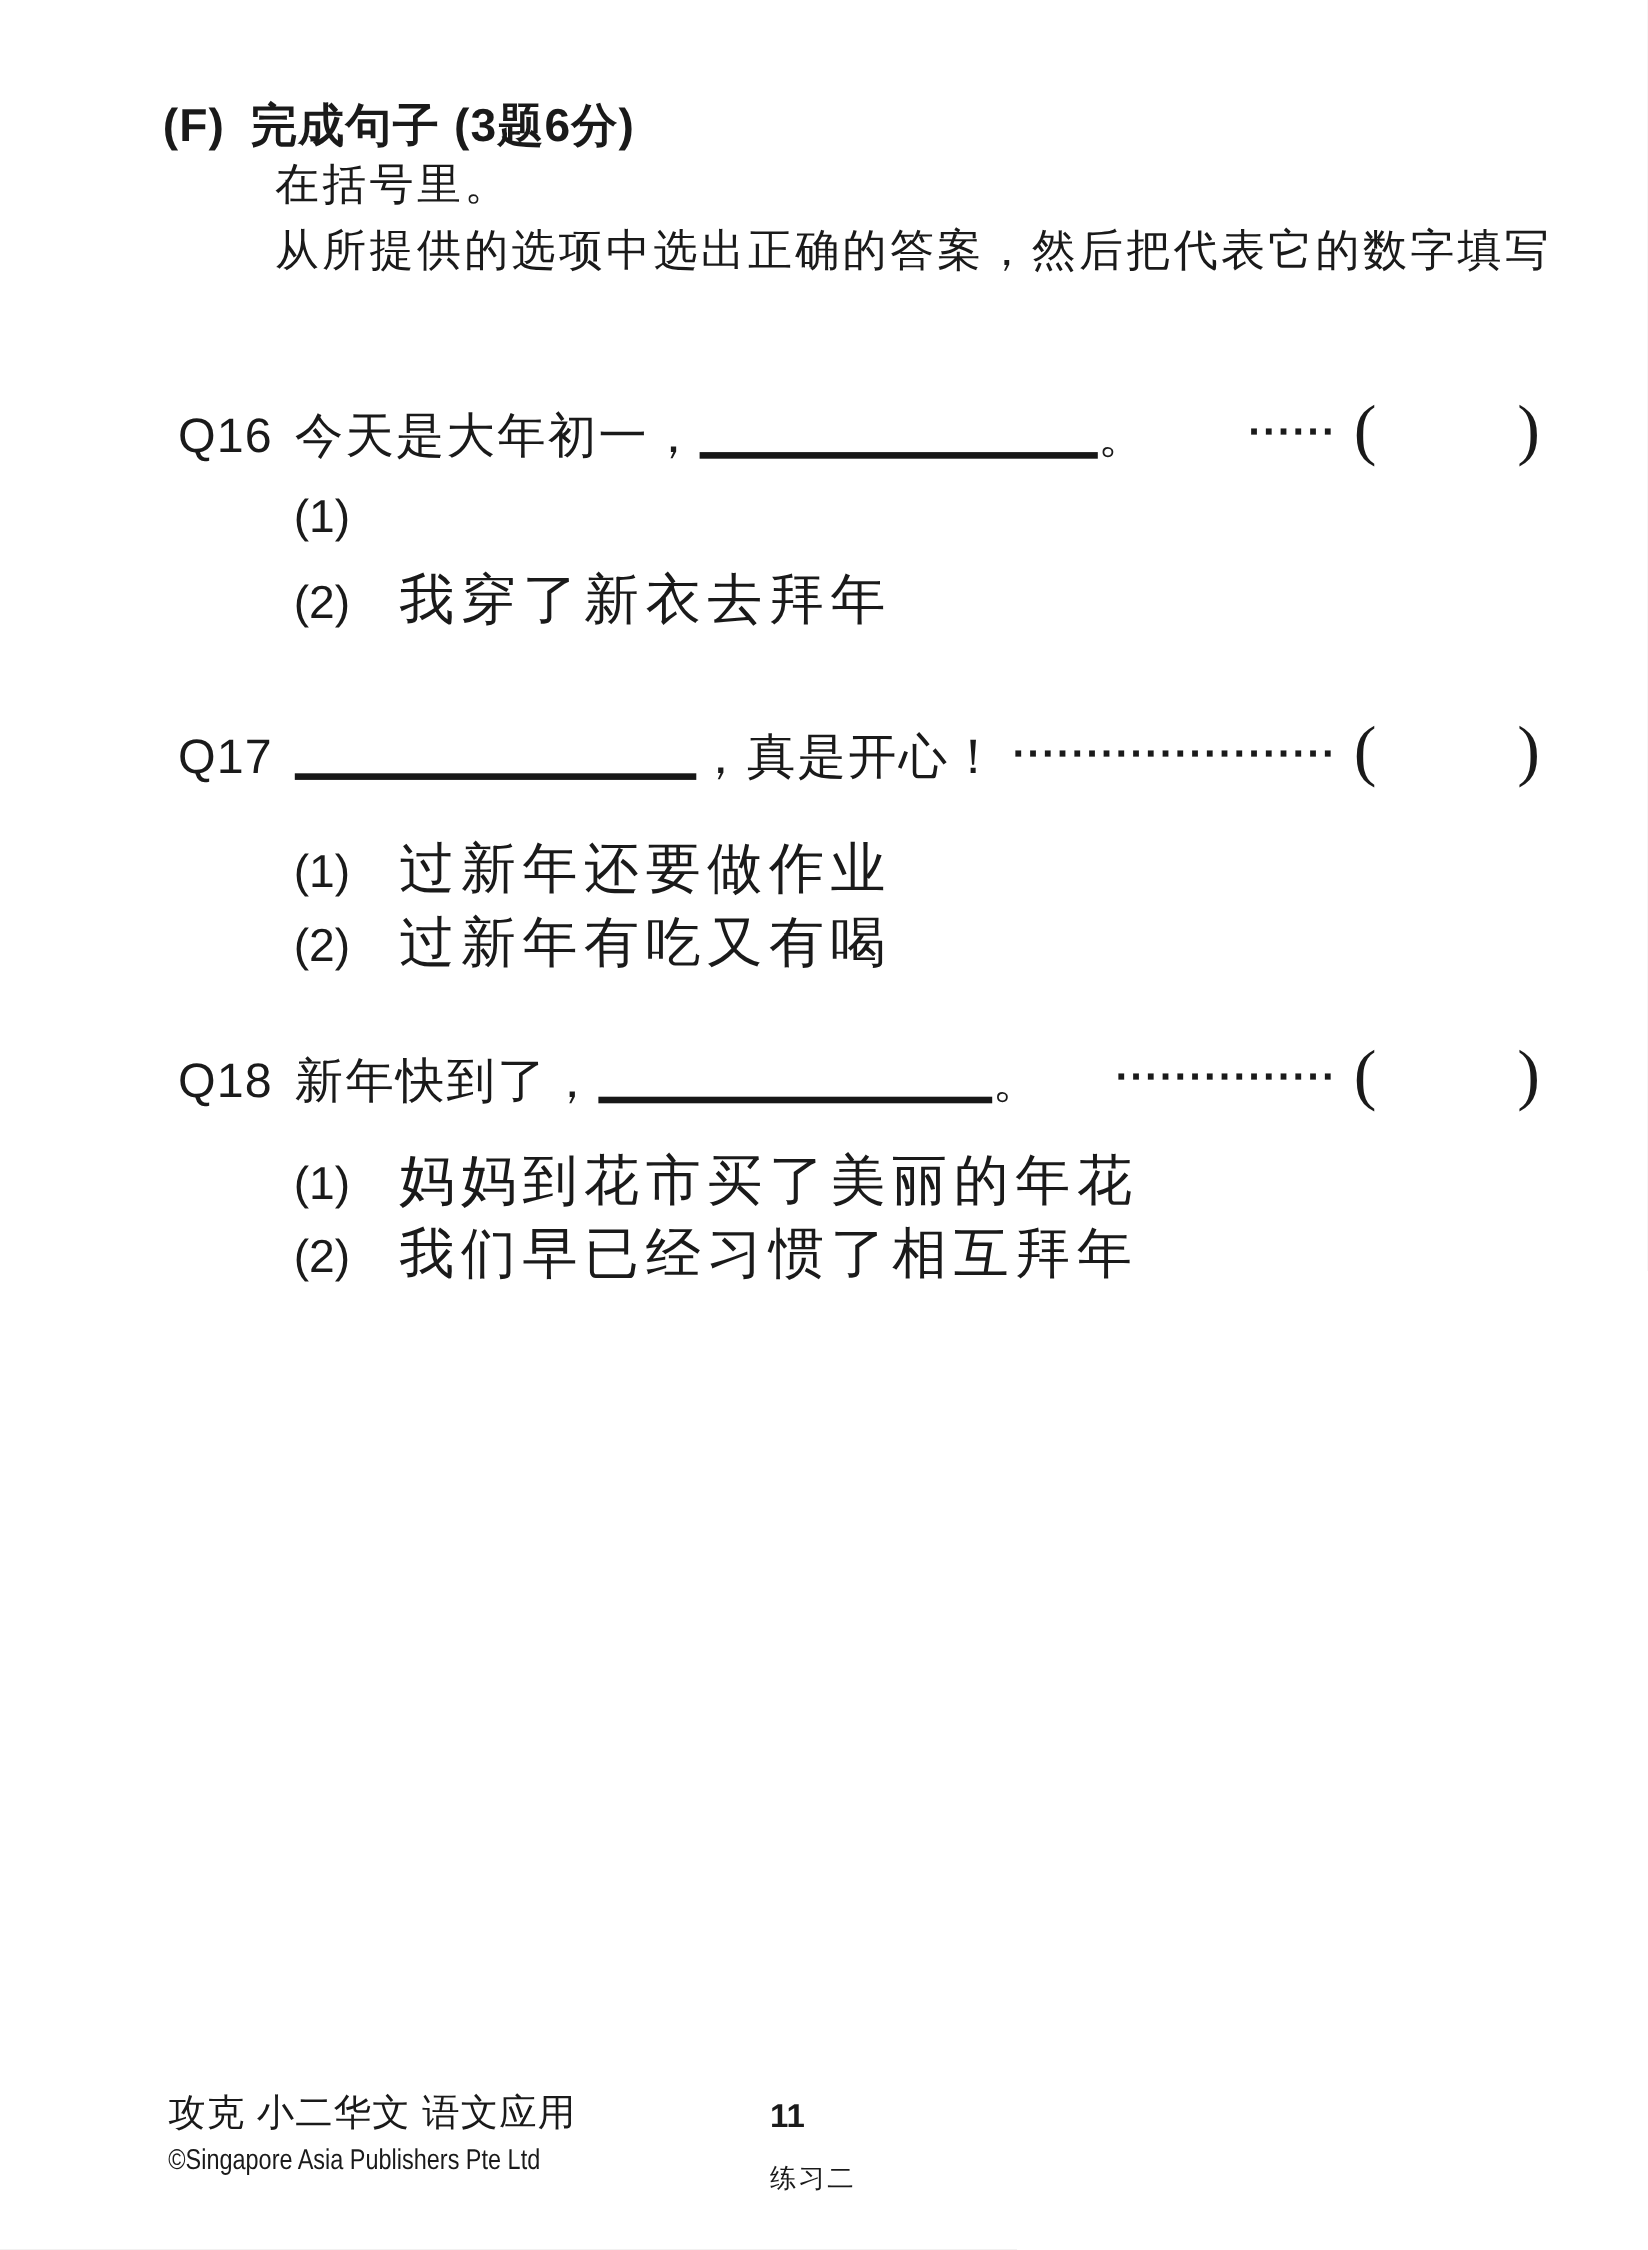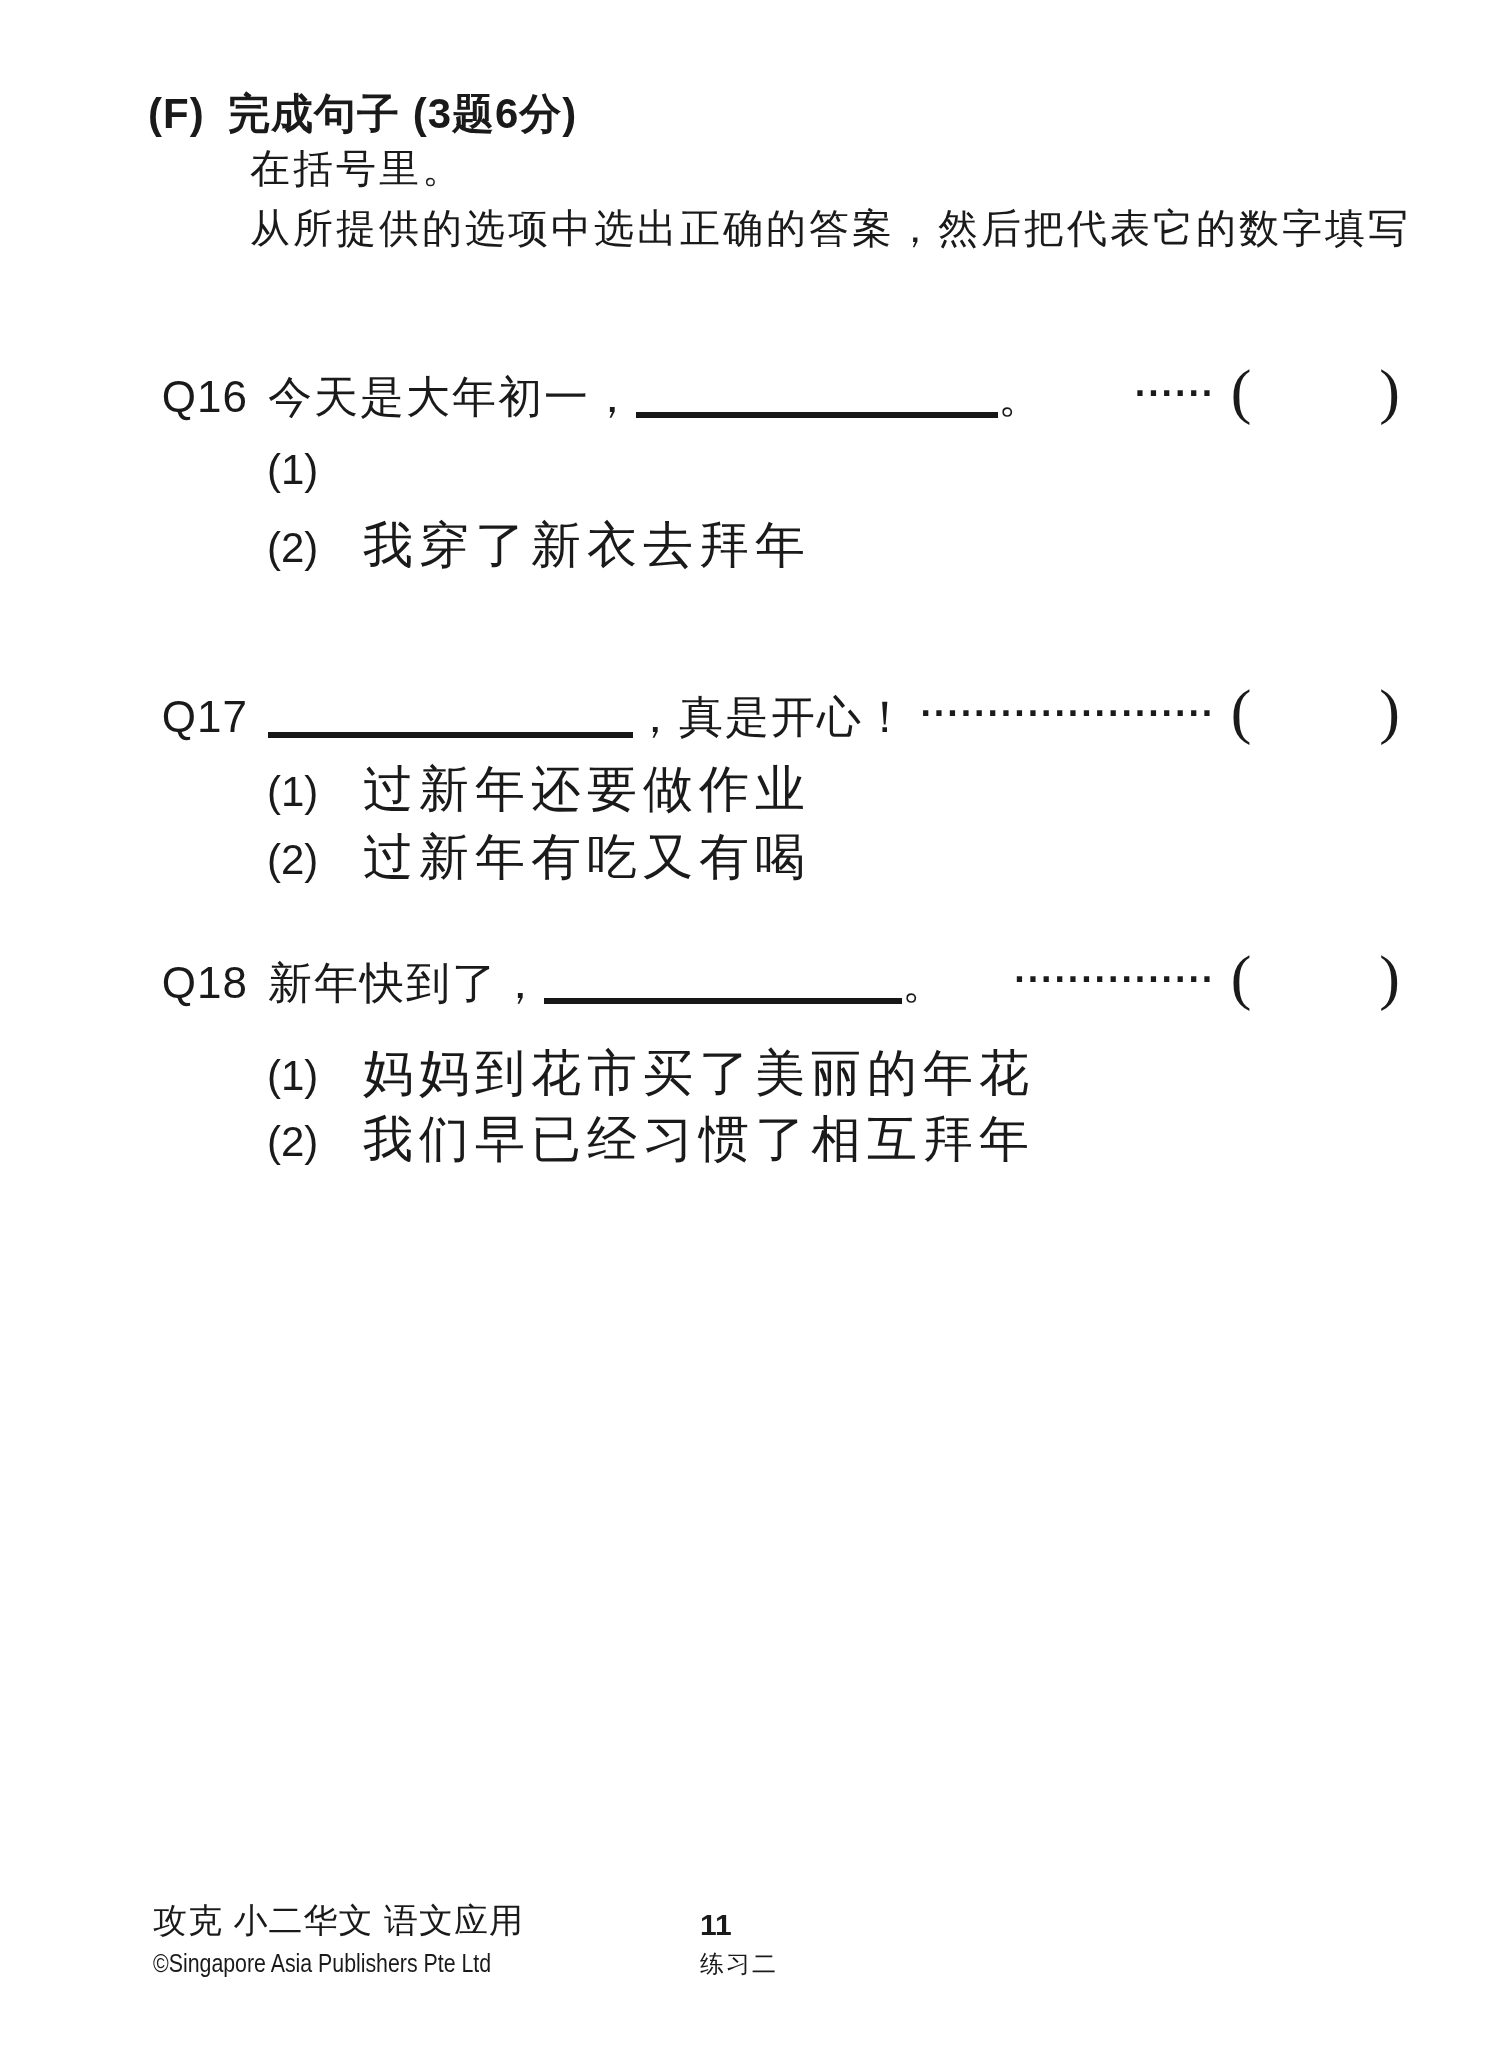--- a/index.html
+++ b/index.html
@@ -92,21 +92,21 @@
   .footer-center{
     position:absolute;left:700px;top:1908px;width:150px;
     text-align:left;
   }
   .page-num{
     font-family:"Liberation Sans", sans-serif;
     font-size:30px;font-weight:bold;
   }
   .exercise-label{
     font-family:"Liberation Serif", serif;
-    font-size:24px;margin-top:6px;letter-spacing:2px;
+    font-size:24px;margin-top:22px;letter-spacing:2px;
   }
 </style>
 </head>
 <body>
 
 <div class="page">
 
   <div class="sec-header">
     <span class="sec-label">(F)</span>
     <span class="sec-title">完成句子 (3题6分)</span>
@@ -130,21 +130,21 @@
     </span>
   </div>
   <div class="opt" style="top:446px">
     <span class="opt-num">(1)</span>
   </div>
   <div class="opt" style="top:512px">
     <span class="opt-num">(2)</span>
     <span class="opt-text">我穿了新衣去拜年</span>
   </div>
 
-  <div class="q-line" style="top:676px">
+  <div class="q-line" style="top:648px">
     <span class="q-id">Q17</span>
     <span class="blank blank-q17"></span>
     <span class="q-text">，真是开心！</span>
     <span class="leader-group">
       <span class="dots">······················</span>
       <span class="paren paren-open">(</span>
       <span class="paren-gap"></span>
       <span class="paren">)</span>
     </span>
   </div>

